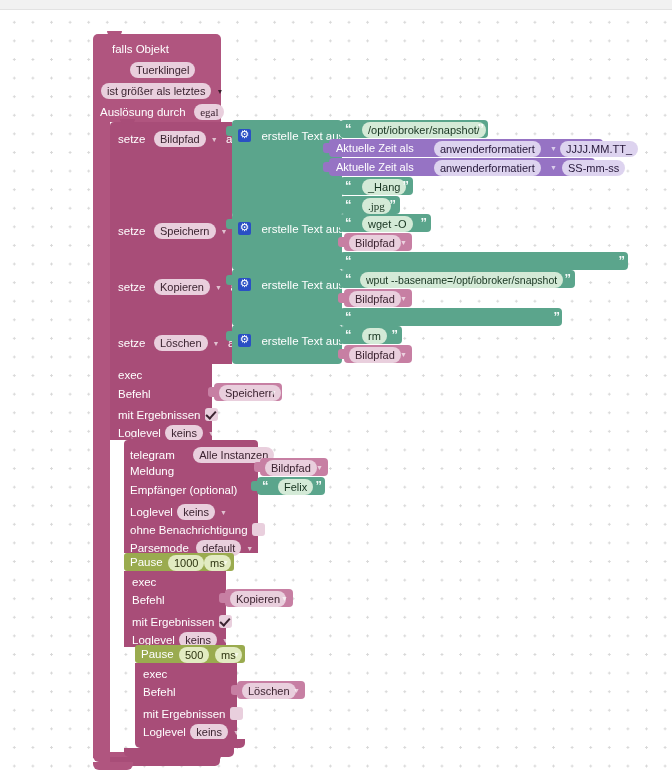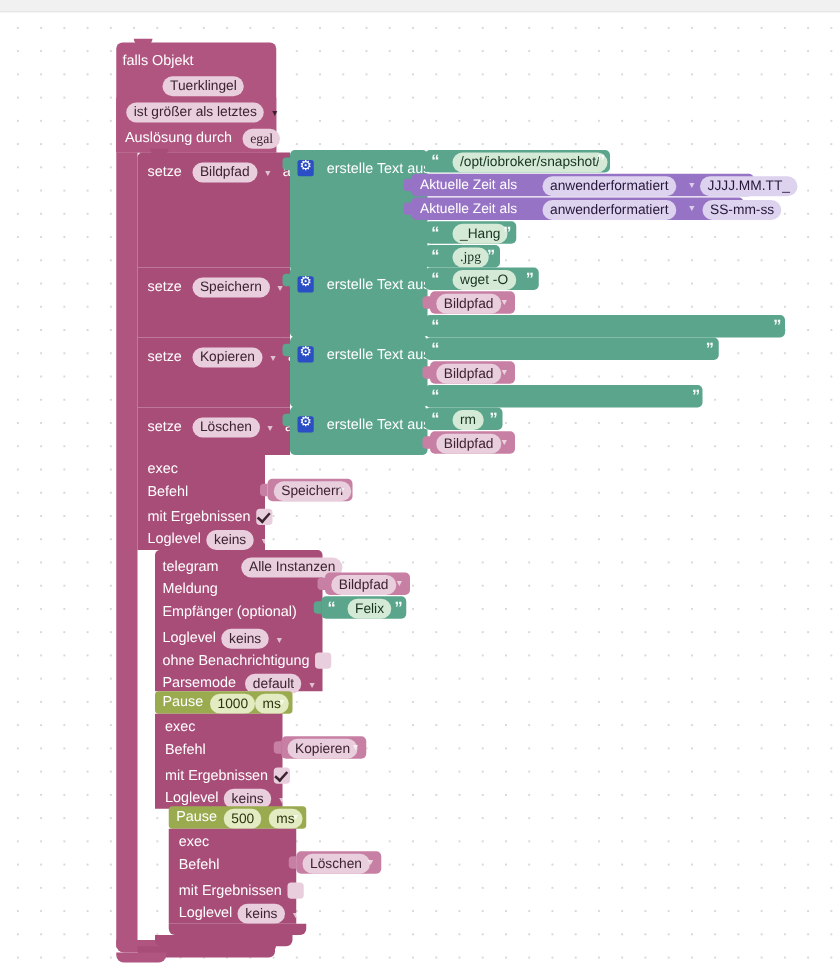--- a/index.html
+++ b/index.html
@@ -81,21 +81,21 @@
 </style>
 </head>
 <body>
 
 <div id="topbar"></div>
 
 <div id="canvas">
 
   <div class="blk c-ctrl" style="left:93px;top:24px;width:128px;height:88px;border-radius:5px 5px 0 0;">
     <div class="bump c-ctrl" style="background:#b0557f;"></div>
-    <div class="lbl" style="position:absolute;left:5px;top:8px;text-align:right;">falls Objekt</div>
+    <div class="lbl" style="position:absolute;left:19px;top:8px;text-align:right;">falls Objekt</div>
     <div style="position:absolute;left:8px;top:26px;margin-left:29px;">
       <span class="fld">Tuerklingel</span>
     </div>
     <div style="position:absolute;left:8px;top:47px;">
       <span class="fld">ist größer als letztes</span><span class="caret">▼</span>
     </div>
   </div>
 
   <div class="blk c-ctrl" style="left:93px;top:68px;width:128px;height:44px;"></div>
   <div style="position:absolute;left:101px;top:71px;z-index:5;">
@@ -204,20 +204,21 @@
   <div class="blk c-text" style="left:232px;top:259px;width:110px;height:57px;border-radius:4px;">
     <div class="plug" style="background:#5ba58c;"></div>
     <div style="position:absolute;left:6px;top:6px;white-space:nowrap;">
       <span class="gear"></span>
       <span class="lbl" style="margin-left:6px;">erstelle Text aus</span>
     </div>
   </div>
 
   <div class="blk c-text" style="left:340px;top:260px;width:235px;height:18px;border-radius:4px;">
     <span class="q" style="position:absolute;left:5px;top:1px;">“</span>
+    <span class="fld fld-green small" style="position:absolute;left:20px;top:2px;">wput --basename=/opt/iobroker/snapshot</span>
     <span class="q" style="position:absolute;right:5px;top:1px;">”</span>
   </div>
 
   <div class="blk c-var" style="left:344px;top:279px;width:68px;height:18px;border-radius:4px;">
     <div class="plug" style="background:#c77fa3;top:4px;"></div>
     <span class="fld" style="position:absolute;left:5px;top:2px;">Bildpfad</span>
     <span class="caret" style="position:absolute;right:5px;top:7px;color:#fff;">▼</span>
   </div>
 
   <div class="blk c-text" style="left:340px;top:298px;width:222px;height:18px;border-radius:4px;">

